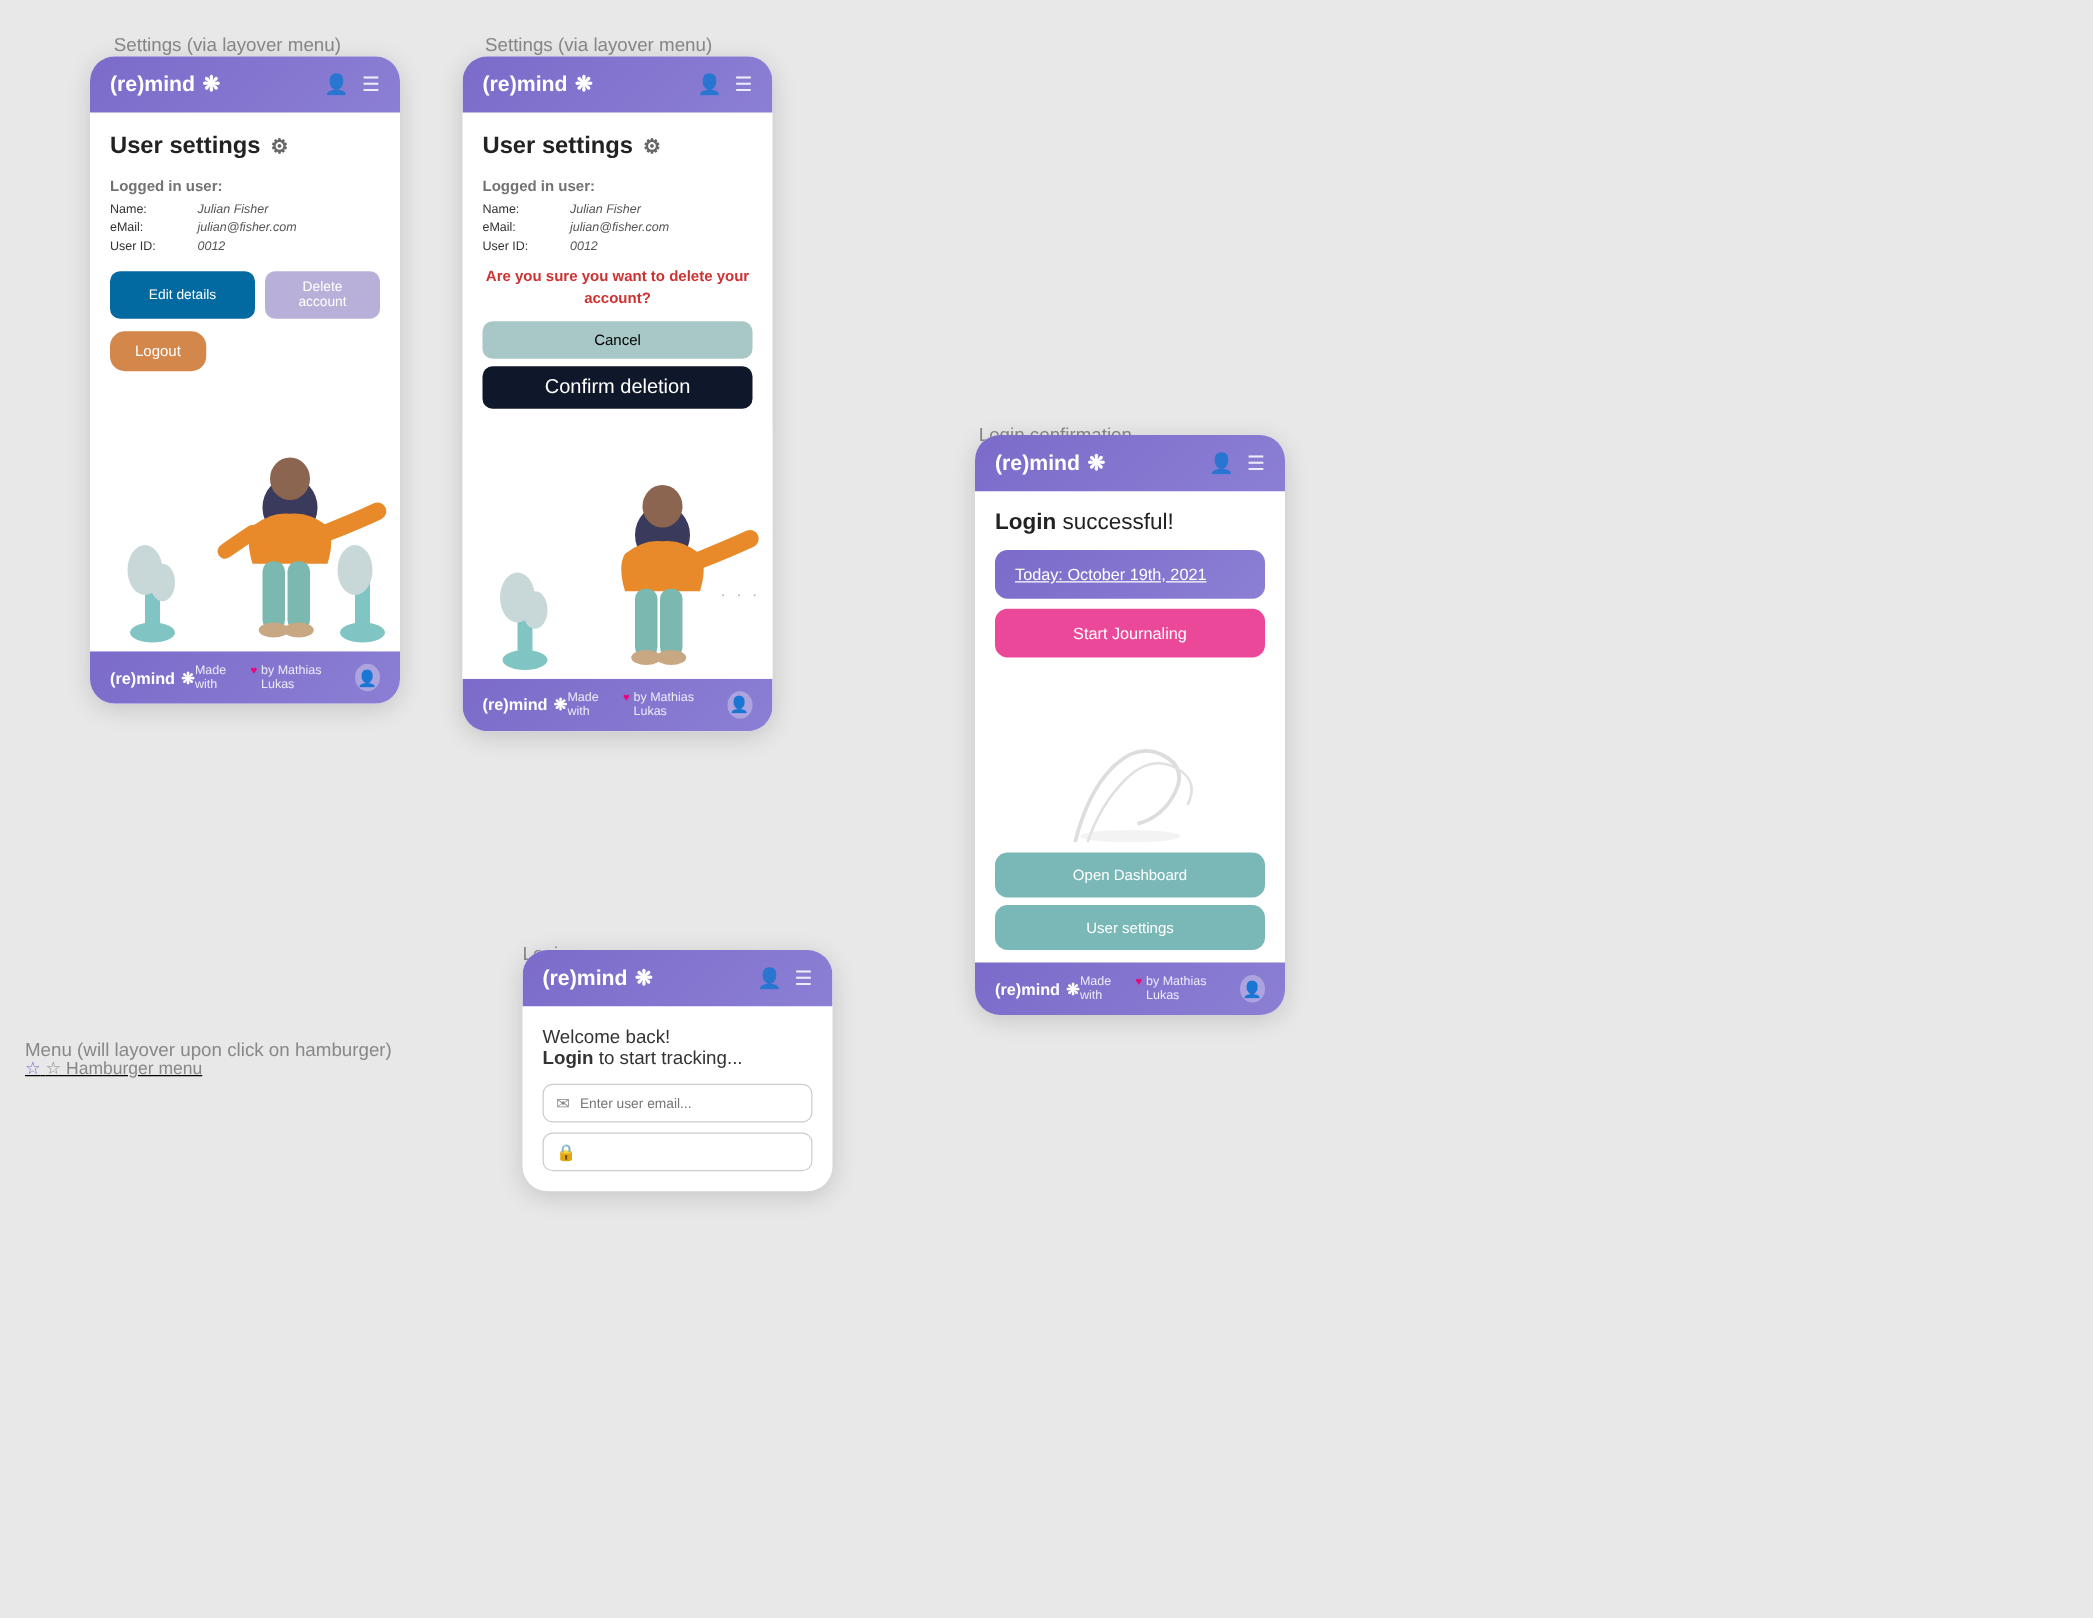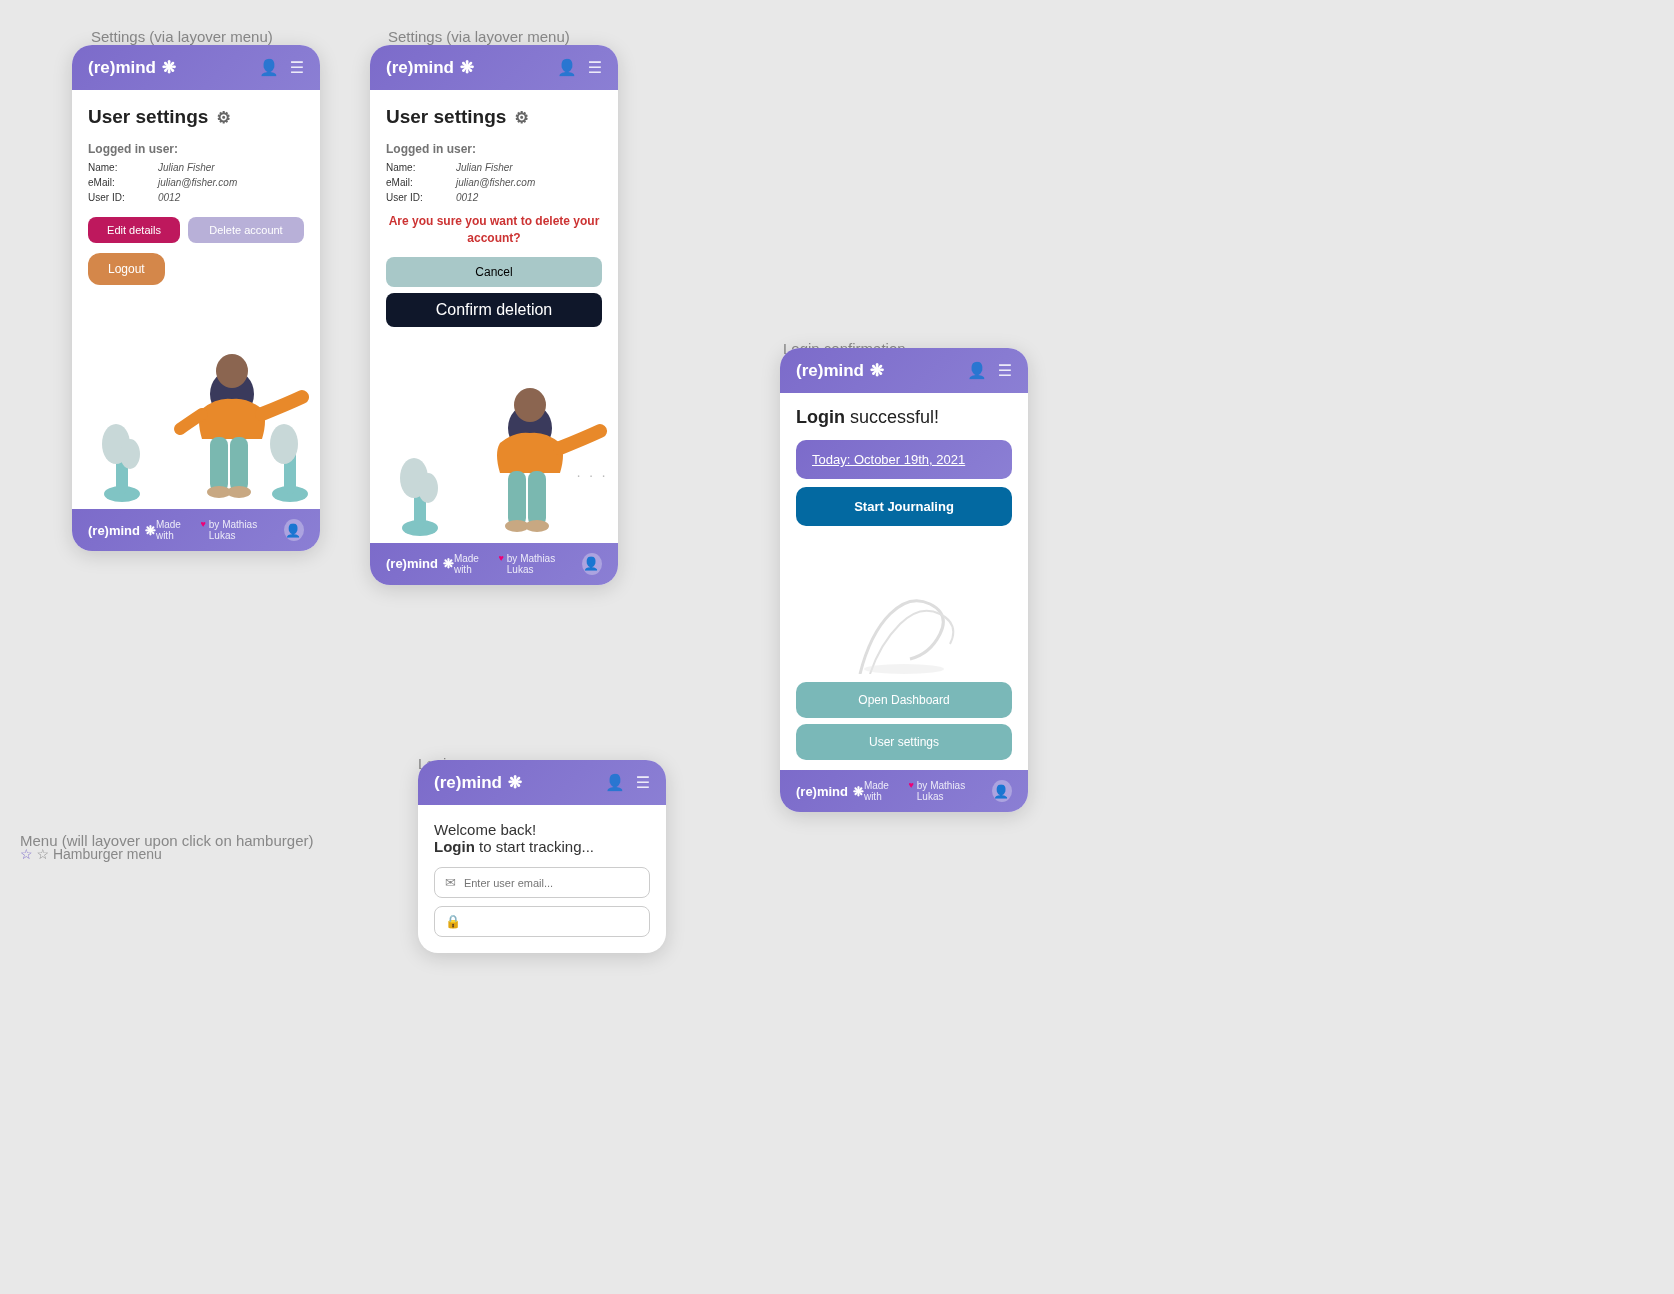--- a/index.html
+++ b/index.html
@@ -132,25 +132,25 @@
       font-style: italic;
     }
 
     .btn-row {
       display: flex;
       gap: 8px;
       margin-top: 14px;
       margin-bottom: 10px;
     }
     .btn-edit {
-      background: #be185d;
+      background: #0369a1;
       color: #fff;
       border: none;
       border-radius: 8px;
-      padding: 7px 0;
+      padding: 7px 24px;
       font-size: 11px;
       cursor: pointer;
       flex: 1;
     }
     .btn-delete {
       background: #b8b0d8;
       color: #fff;
       border: none;
       border-radius: 8px;
       padding: 7px 12px;
@@ -234,27 +234,27 @@
       padding: 12px 16px;
       font-size: 13px;
       cursor: pointer;
       width: calc(100% - 32px);
       margin: 0 16px 8px;
       display: block;
       text-align: left;
       text-decoration: underline;
     }
     .btn-start-journaling {
-      background: #0369a1;
+      background: #ec4899;
       color: #fff;
       border: none;
       border-radius: 10px;
       padding: 12px 16px;
       font-size: 13px;
-      font-weight: 700;
+      font-weight: 400;
       cursor: pointer;
       width: calc(100% - 32px);
       margin: 0 16px 8px;
       display: block;
       text-align: center;
     }
 
     .confirm-char-area {
       height: 140px;
       background: #fff;
@@ -598,18 +598,18 @@
       <span class="input-icon">✉</span>
       <input class="login-input" type="text" placeholder="Enter user email..." style="">
     </div>
     <div class="login-input-row">
       <span class="input-icon">🔒</span>
       <input class="login-input" type="password" placeholder="" style="">
     </div>
   </div>
 </div>
 
-<div style="position:absolute; left:20px; top:846px;">
+<div style="position:absolute; left:20px; top:846px;text-decoration:underline;">
   <div class="hamburger-label">
     <span style="color:#7c6bca; font-size:14px;">☆</span> <span>☆ Hamburger menu</span>
   </div>
 
 </div>
 
 </body></html>

